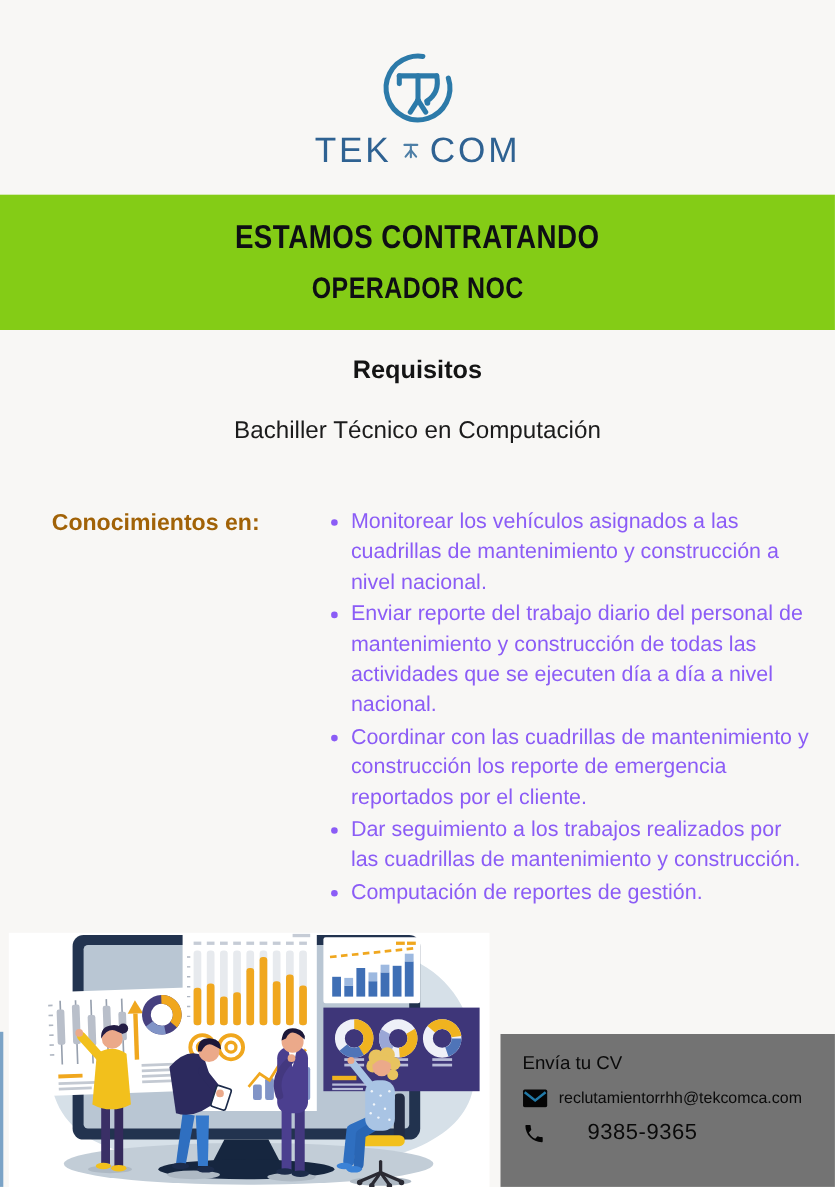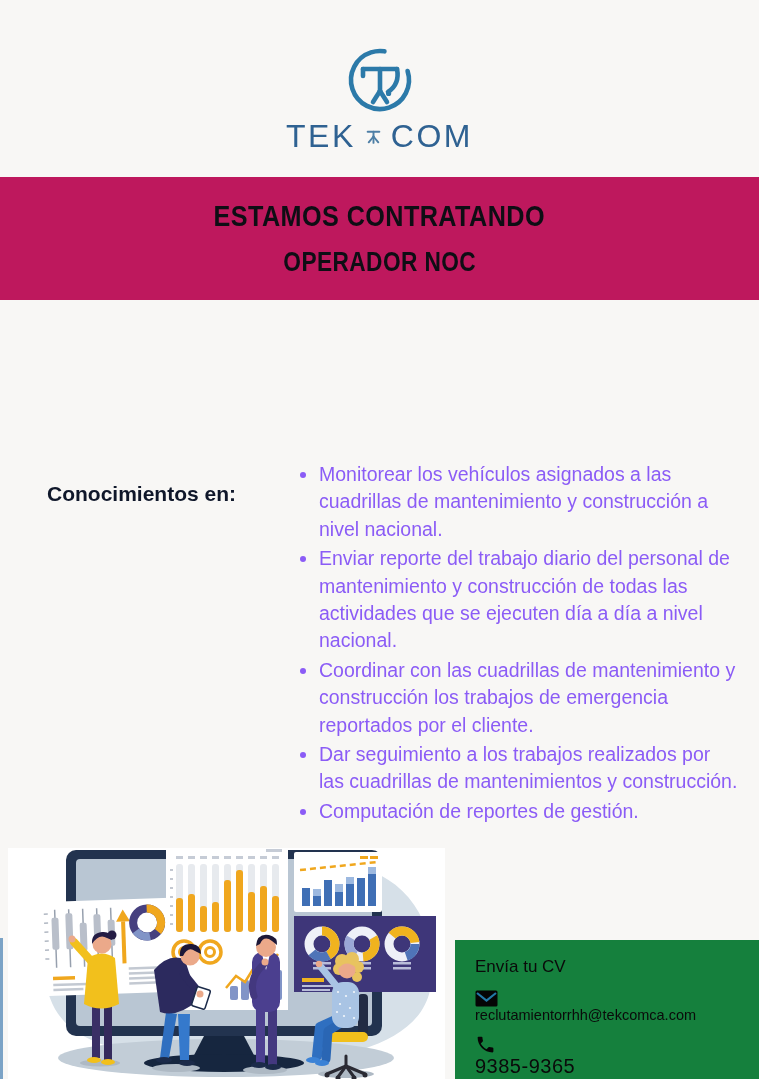--- a/index.html
+++ b/index.html
@@ -4,46 +4,46 @@
 <style>
   html,body{margin:0;padding:0;background:#f8f7f5;}
   .flyer{position:relative;width:759px;height:1079px;background:#f8f7f5;overflow:hidden;
          font-family:"Liberation Sans",sans-serif;color:#111;}
   
   .logo-area{position:absolute;top:42px;left:0;width:759px;text-align:center;}
   .logo-mark{display:block;margin:0 auto 2px auto;}
   .wordmark{display:flex;justify-content:center;align-items:center;gap:9px;
             font-size:32px;letter-spacing:2.5px;color:#2f6292;font-weight:500;}
   
-  .banner{position:absolute;top:177px;left:0;width:759px;height:123px;background:#be185d;
+  .banner{position:absolute;top:177px;left:0;width:759px;height:123px;background:#84cc16;
           display:flex;flex-direction:column;justify-content:center;align-items:center;gap:14px;}
   .banner .t1{font-size:30px;font-weight:700;color:#0e0e14;letter-spacing:.5px;
               display:inline-block;transform:scaleX(.84);}
   .banner .t2{font-size:27px;font-weight:700;color:#0e0e14;letter-spacing:.5px;
               display:inline-block;transform:scaleX(.84);}
   
   .req-heading{position:absolute;top:323px;left:0;width:759px;text-align:center;
                font-size:23px;font-weight:700;color:#141414;}
   .education{position:absolute;top:376px;left:0;width:759px;text-align:center;
              font-size:22px;line-height:30px;color:#1b1b1b;}
   
-  .know-label{position:absolute;top:482px;left:47px;font-size:21px;font-weight:700;color:#0f172a;}
+  .know-label{position:absolute;top:464px;left:47px;font-size:21px;font-weight:700;color:#a16207;}
   .know-list{position:absolute;top:461px;left:300px;width:438px;}
   .know-list ul{margin:0;padding-left:19px;}
   .know-list li{font-size:19.5px;line-height:27.4px;color:#8b5cf6;margin-bottom:2px;}
   
   .illu{position:absolute;left:8px;top:848px;width:437px;height:231px;background:#ffffff;}
   .left-accent{position:absolute;left:0;top:938px;width:3px;height:141px;background:#7ba3c6;}
   
-  .contact{position:absolute;left:455px;top:940px;width:304px;height:139px;background:#15803d;
+  .contact{position:absolute;left:455px;top:940px;width:304px;height:139px;background:#737373;
            box-sizing:border-box;padding:17px 10px 0 20px;}
   .contact .heading{font-size:17px;color:#0a0a0a;margin-bottom:13px;}
-  .crow{display:flex;align-items:flex-start;margin-bottom:11px;flex-direction:column;}
+  .crow{display:flex;align-items:flex-end;gap:10px;margin-bottom:11px;}
   .cemail{font-size:14.5px;color:#0a0a0a;}
-  .cphone{font-size:20px;color:#0a0a0a;letter-spacing:.5px;}
+  .cphone{font-size:20px;color:#0a0a0a;letter-spacing:.5px;margin-left:28px;}
 </style>
 </head>
 <body>
 
 <div class="flyer">
 
   <div class="logo-area">
     <svg class="logo-mark" width="74" height="74" viewBox="0 0 74 74">
       <g fill="none" stroke="#2c7aa9" stroke-width="4.6" stroke-linecap="round">
         <circle cx="37" cy="38" r="29" stroke-dasharray="150 32" transform="rotate(-18 37 38)"></circle>
@@ -69,30 +69,32 @@
       </svg>
       <span>COM</span>
     </div>
   </div>
 
   <div class="banner">
     <span class="t1">ESTAMOS CONTRATANDO</span>
     <span class="t2">OPERADOR NOC</span>
   </div>
 
+  <div class="req-heading">Requisitos</div>
   <div class="education">
+    <div>Bachiller Técnico en Computación</div>
   </div>
 
   <div class="know-label">Conocimientos en:</div>
   <div class="know-list">
     <ul>
       <li>Monitorear los vehículos asignados a las cuadrillas de mantenimiento y construcción a nivel nacional.</li>
       <li>Enviar reporte del trabajo diario del personal de mantenimiento y construcción de todas las actividades que se ejecuten día a día a nivel nacional.</li>
-      <li>Coordinar con las cuadrillas de mantenimiento y construcción los trabajos de emergencia reportados por el cliente.</li>
-      <li>Dar seguimiento a los trabajos realizados por las cuadrillas de mantenimientos y construcción.</li>
+      <li>Coordinar con las cuadrillas de mantenimiento y construcción los reporte de emergencia reportados por el cliente.</li>
+      <li>Dar seguimiento a los trabajos realizados por las cuadrillas de mantenimiento y construcción.</li>
       <li>Computación de reportes de gestión.</li>
     </ul>
   </div>
 
   <div class="illu">
     <svg width="437" height="231" viewBox="0 0 437 231">
 
       <g>
         <path d="M42,150 C18,92 58,28 150,24 C238,20 258,6 330,14 C402,24 432,78 422,142 C412,192 340,216 248,213 C140,210 62,206 42,150 Z" fill="#d6e0e8"></path>
       </g>

